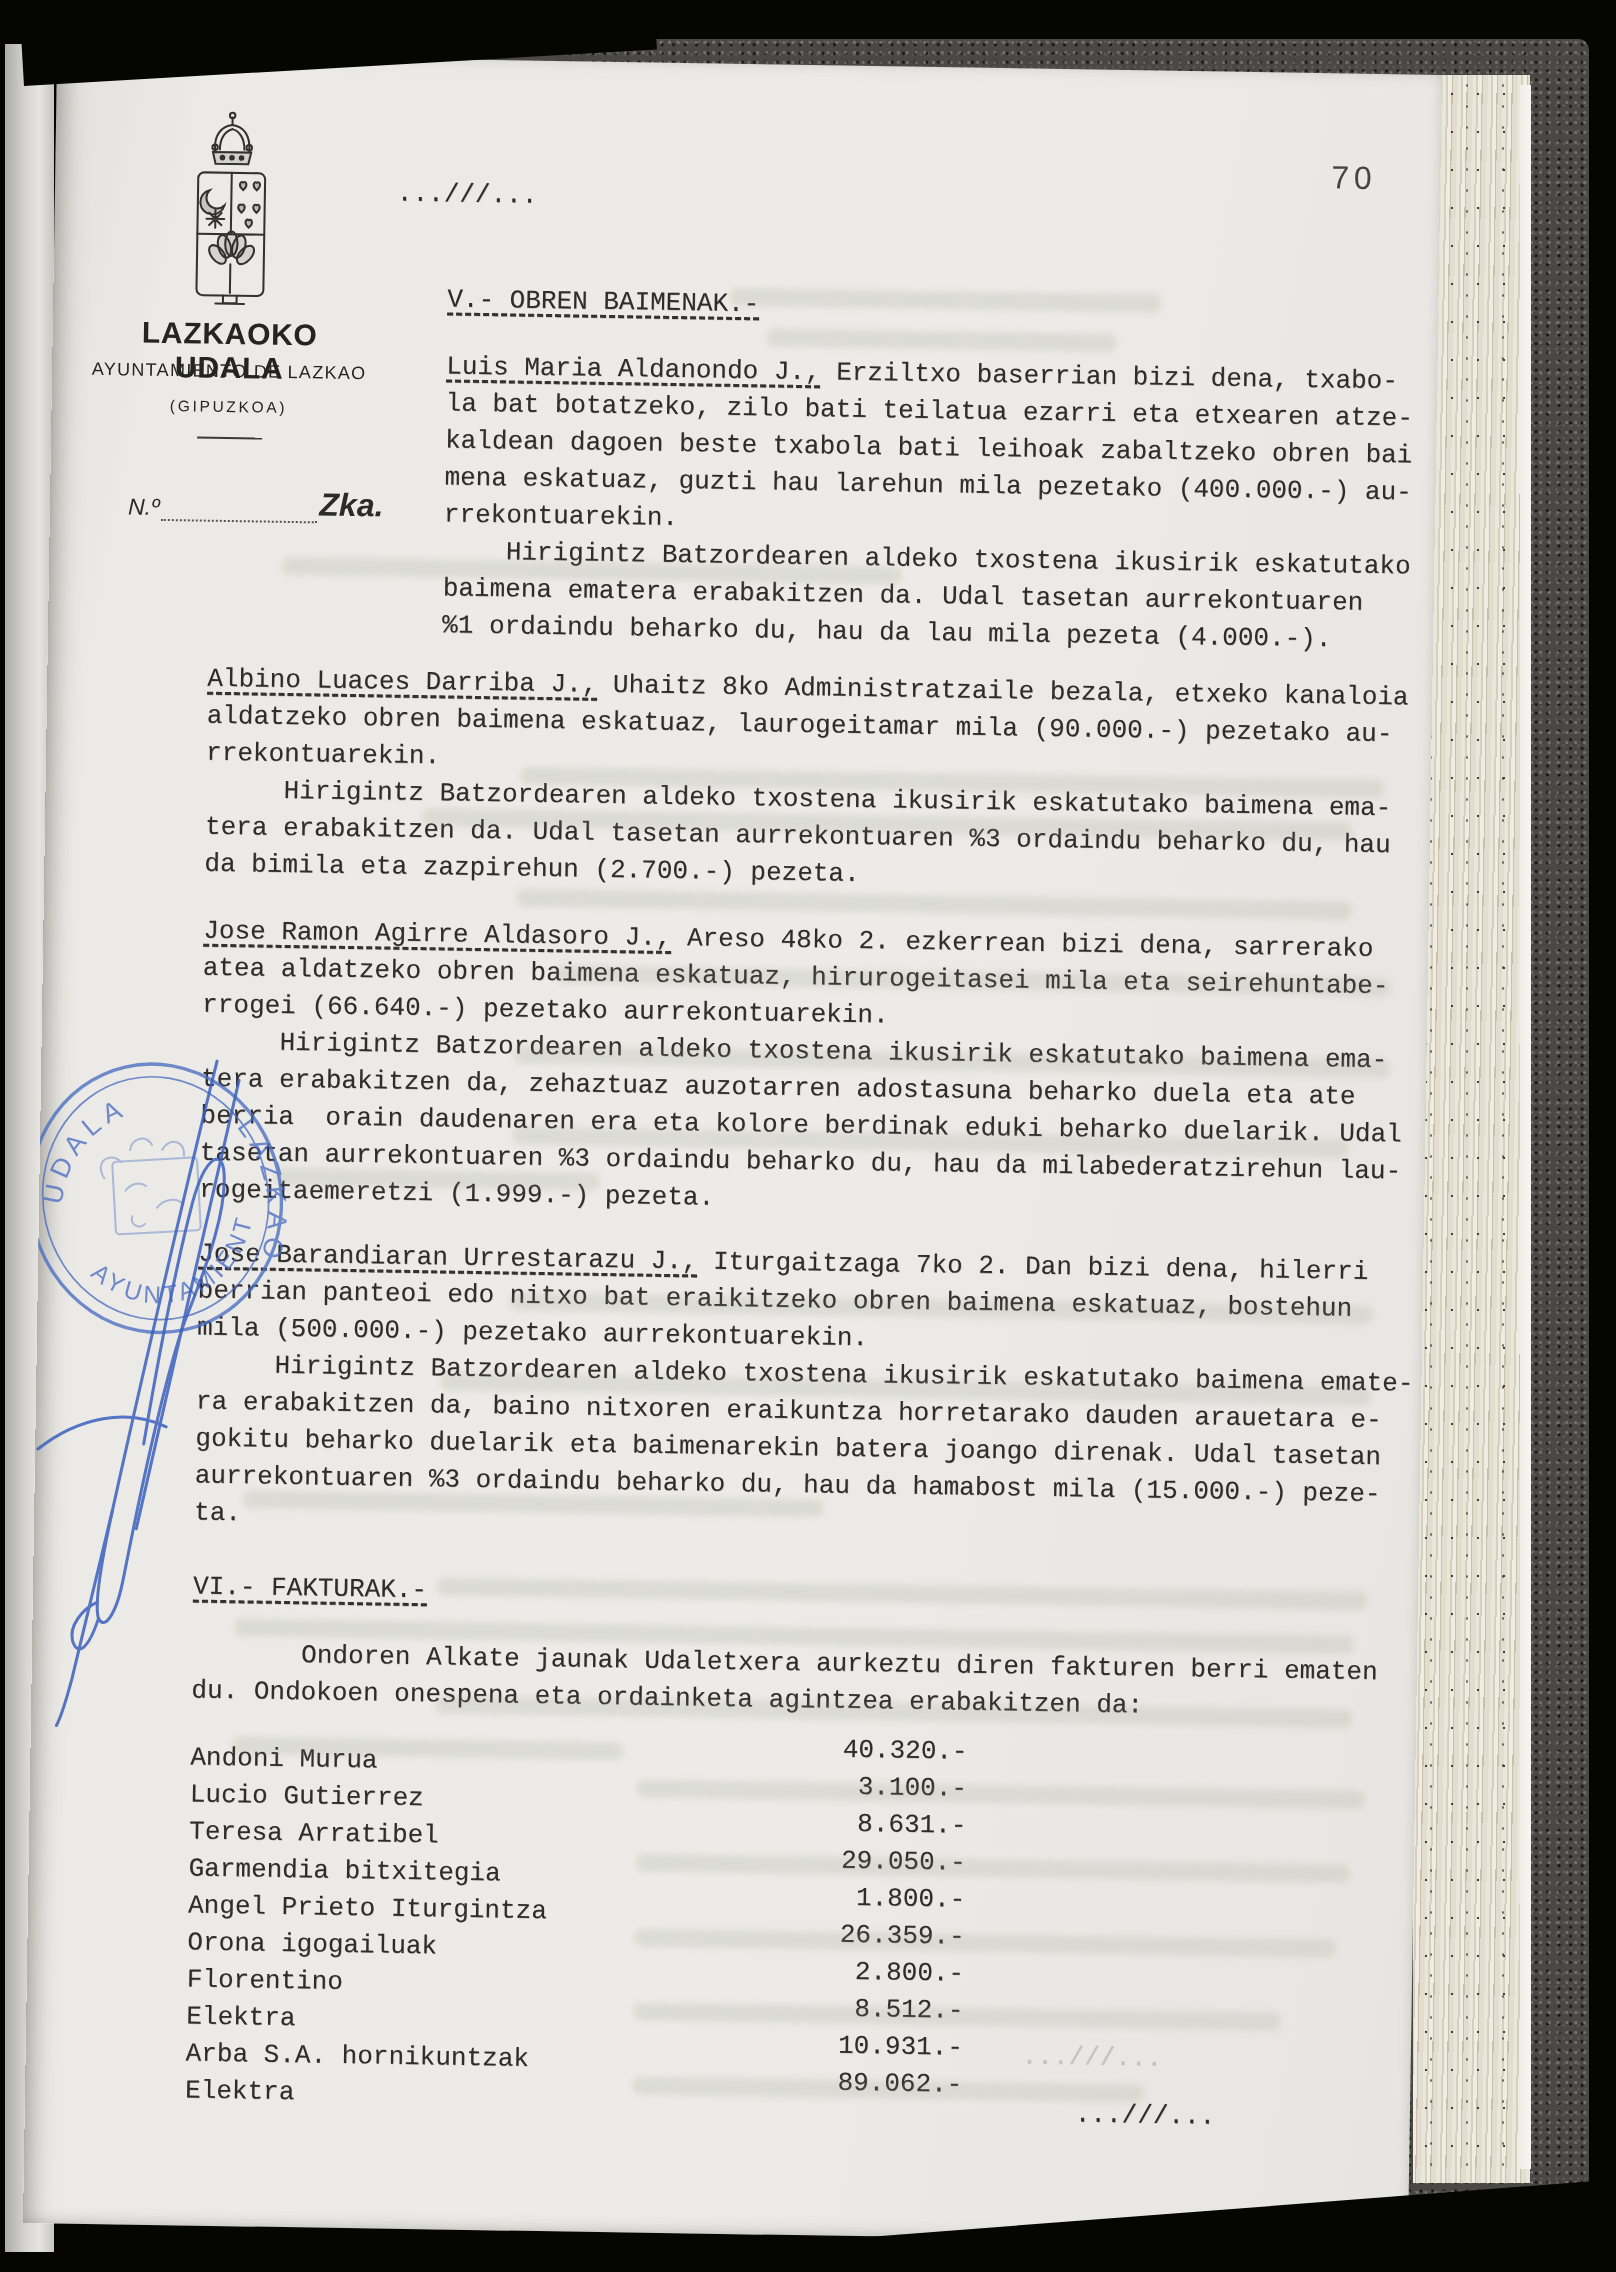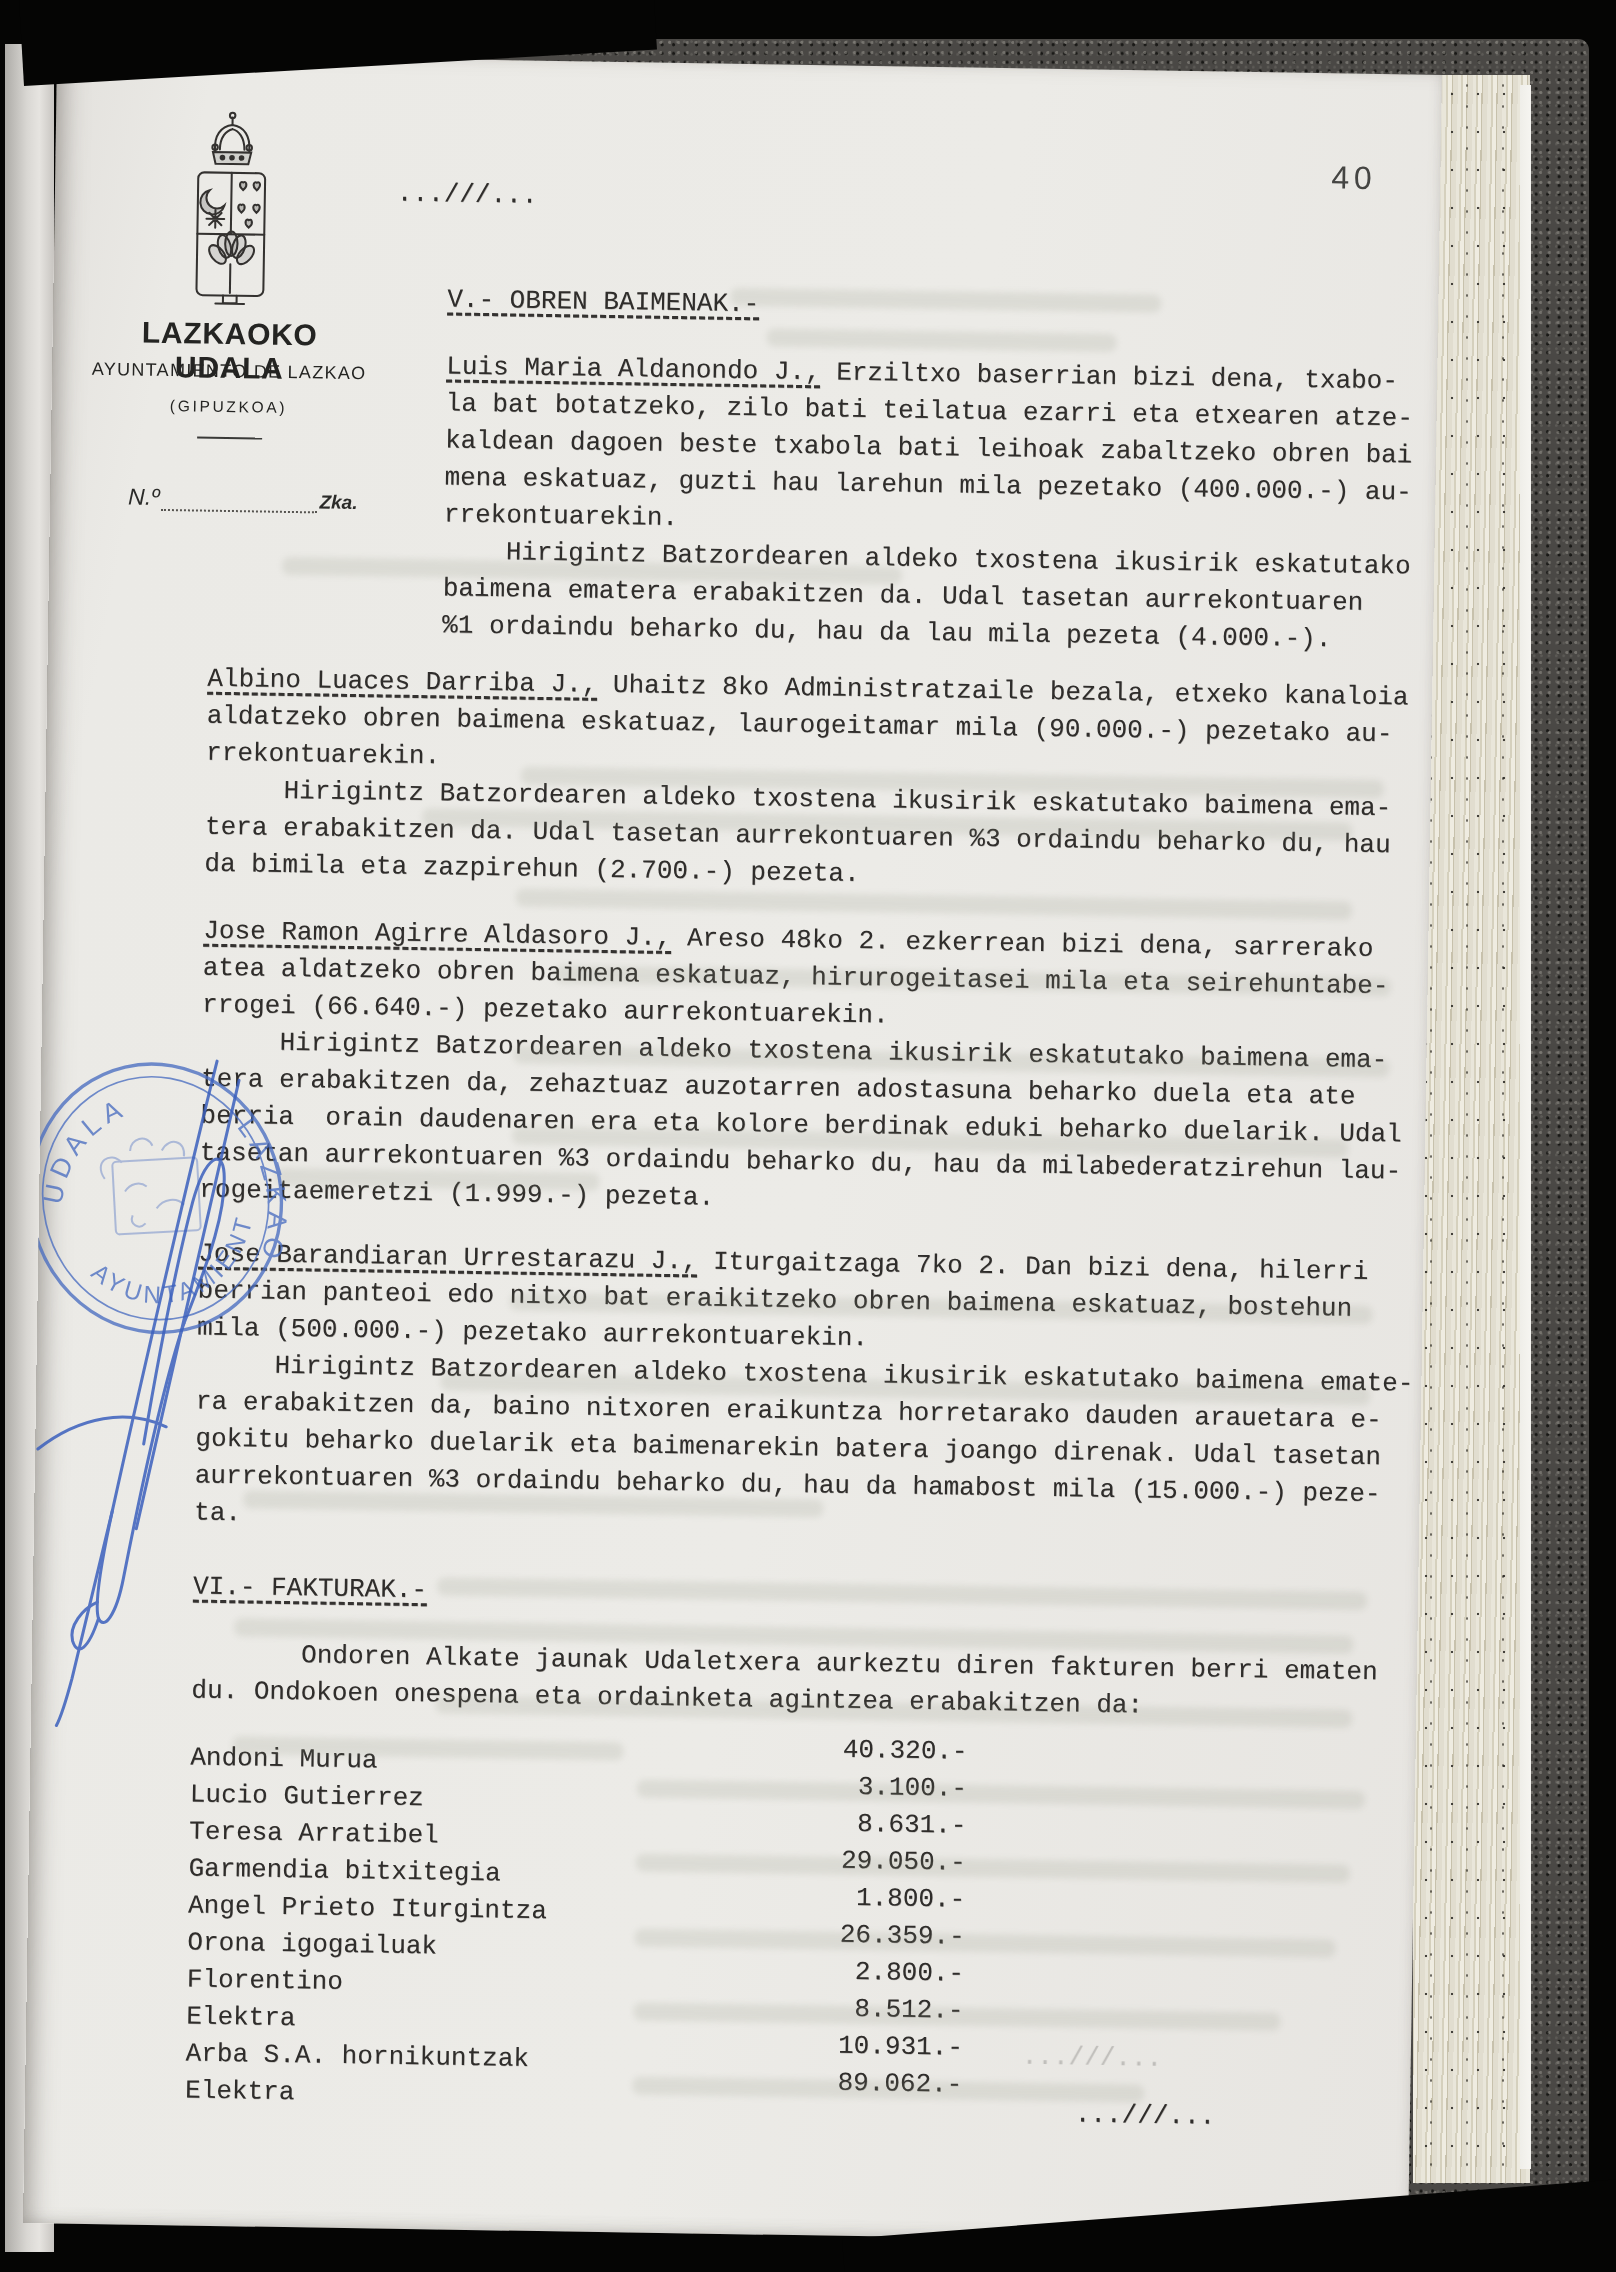--- a/index.html
+++ b/index.html
@@ -36,21 +36,21 @@
 
   
   .lh{position:absolute;color:#242422;text-align:center;}
   #lh-org1{left:37px;top:261px;width:280px;font-size:30px;font-weight:bold;letter-spacing:0.7px;}
   #lh-org2{left:37px;top:305px;width:280px;font-size:18px;letter-spacing:1.3px;}
   #lh-prov{left:37px;top:342px;width:280px;font-size:15.5px;letter-spacing:2.7px;}
   #lh-rule{left:146px;top:381px;width:65px;height:0;border-top:2px solid #3a3a38;}
   #num-line{left:78px;top:429px;display:flex;align-items:flex-end;color:#2b2b29;}
   #num-prefix{font-style:italic;font-size:23px;}
   #num-leader{display:inline-block;width:156px;height:20px;border-bottom:2px dotted #55534f;margin:0 2px;}
-  #num-suffix{font-style:italic;font-weight:bold;font-size:19px;}
+  #num-suffix{font-style:italic;font-weight:bold;font-size:32px;}
 
   
   #page-num{left:1276px;top:86px;font-size:32px;letter-spacing:4.7px;color:#454543;font-family:"Liberation Sans",sans-serif;}
   .typed{font-family:"Liberation Mono","DejaVu Sans Mono",monospace;color:#2f2d2b;
     text-shadow:0.4px 0.5px 0 rgba(62,58,54,.35);}
   #dots-top{left:342px;top:120px;font-size:26px;}
   #dots-bottom{left:1050px;top:2030px;font-size:26px;}
   #dots-ghost{left:996px;top:1973px;font-size:26px;opacity:.22;filter:blur(0.7px);}
 
   
@@ -127,21 +127,21 @@
     <div class="lh abs" id="lh-org1">LAZKAOKO UDALA</div>
     <div class="lh abs" id="lh-org2">AYUNTAMIENTO DE LAZKAO</div>
     <div class="lh abs" id="lh-prov">(GIPUZKOA)</div>
     <div class="abs" id="lh-rule"></div>
     <div class="abs" id="num-line">
       <span id="num-prefix">N.º</span>
       <span id="num-leader"></span>
       <span id="num-suffix">Zka.</span>
     </div>
 
-    <div class="abs" id="page-num">40</div>
+    <div class="abs" id="page-num">70</div>
     <div class="abs typed" id="dots-top">...///...</div>
     <div class="abs typed" id="dots-ghost">...///...</div>
     <div class="abs typed" id="dots-bottom">...///...</div>
 
     <div id="typed-content" class="typed">
         <div class="tblock ind heading" style="margin-bottom: 30px;">
           <div class="tline">V.- OBREN BAIMENAK.-</div>
         </div>
         <div class="tblock ind" style="margin-bottom: 20px;">
           <div class="tline"><span class="u">Luis Maria Aldanondo J.,</span><span> Erziltxo baserrian bizi dena, txabo-</span></div>

